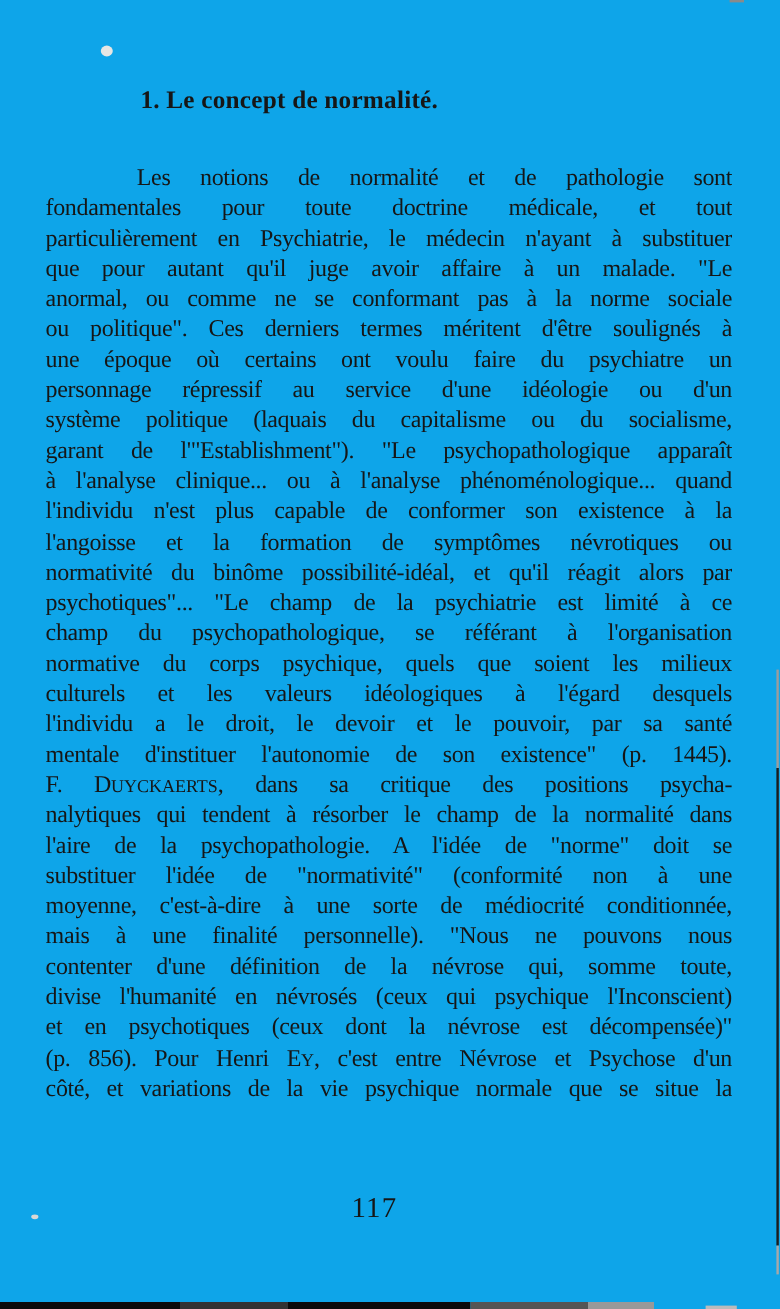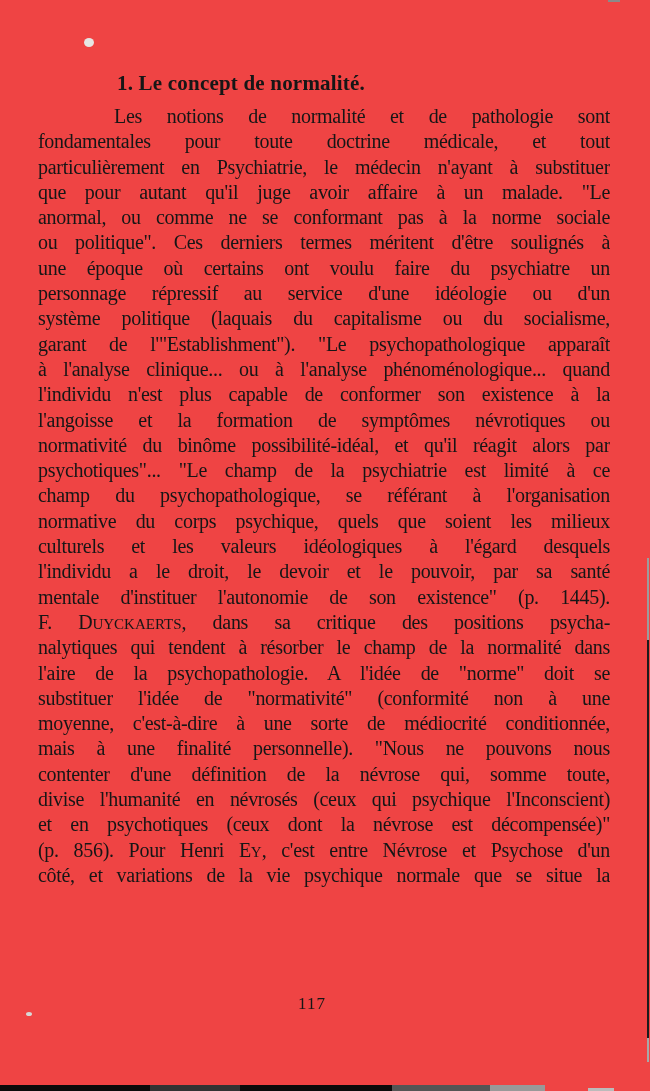--- a/index.html
+++ b/index.html
@@ -1,37 +1,37 @@
 <!DOCTYPE html>
 <html><head>
 <meta charset="utf-8">
 <style>
   html, body { margin: 0; padding: 0; background: #ffffff; }
   .page {
     position: relative;
     width: 650px;
     height: 1091px;
-    background: #ef4444;
+    background: #0ea5e9;
     overflow: hidden;
     font-family: "Liberation Serif", "DejaVu Serif", serif;
     color: #161616;
   }
   .section-title {
     position: absolute;
     left: 117px;
     top: 71px;
     font-size: 21px;
     font-weight: bold;
     letter-spacing: 0.2px;
     white-space: nowrap;
   }
   .textblock {
     position: absolute;
     left: 38px;
-    top: 104px;
+    top: 136px;
     width: 572px;
   }
   .line {
     height: 25.3px;
     line-height: 25.3px;
     font-size: 20px;
     letter-spacing: -0.3px;
     text-align: justify;
     text-align-last: justify;
     -moz-text-align-last: justify;
@@ -39,21 +39,21 @@
     white-space: normal;
   }
   .line.indent { padding-left: 76px; }
   .sc { font-size: 15px; letter-spacing: 0; }
   .page-number {
     position: absolute;
     left: 0;
     top: 994px;
     width: 624px;
     text-align: center;
-    font-size: 17px;
+    font-size: 24px;
     letter-spacing: 1px;
   }
   
   .artifact { position: absolute; }
   .bar-seg { position: absolute; bottom: 0; height: 6px; }
   .edge-line { position: absolute; width: 2px; left: 647px; }
   .smudge { position: absolute; border-radius: 50%; }
 </style>
 </head>
 <body>

